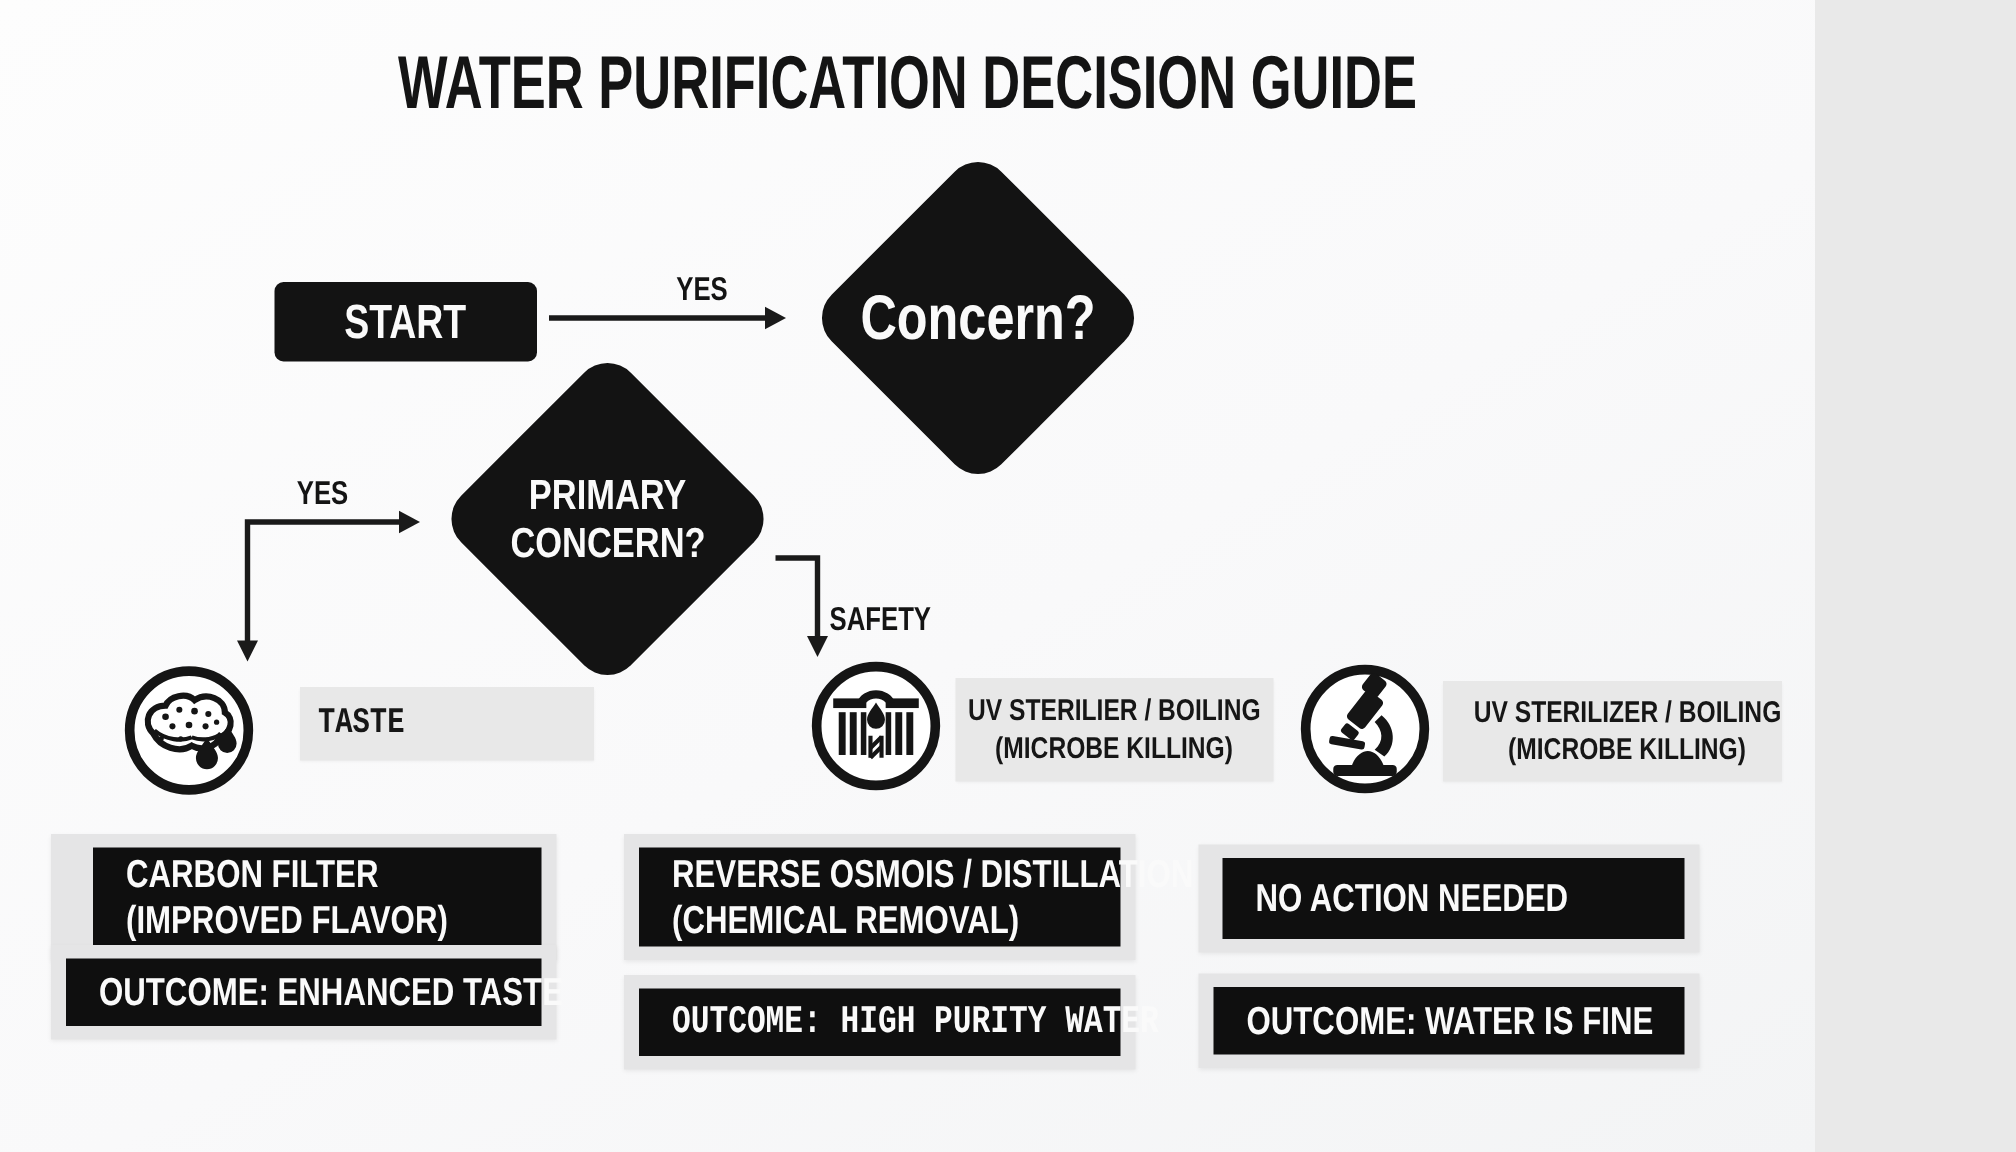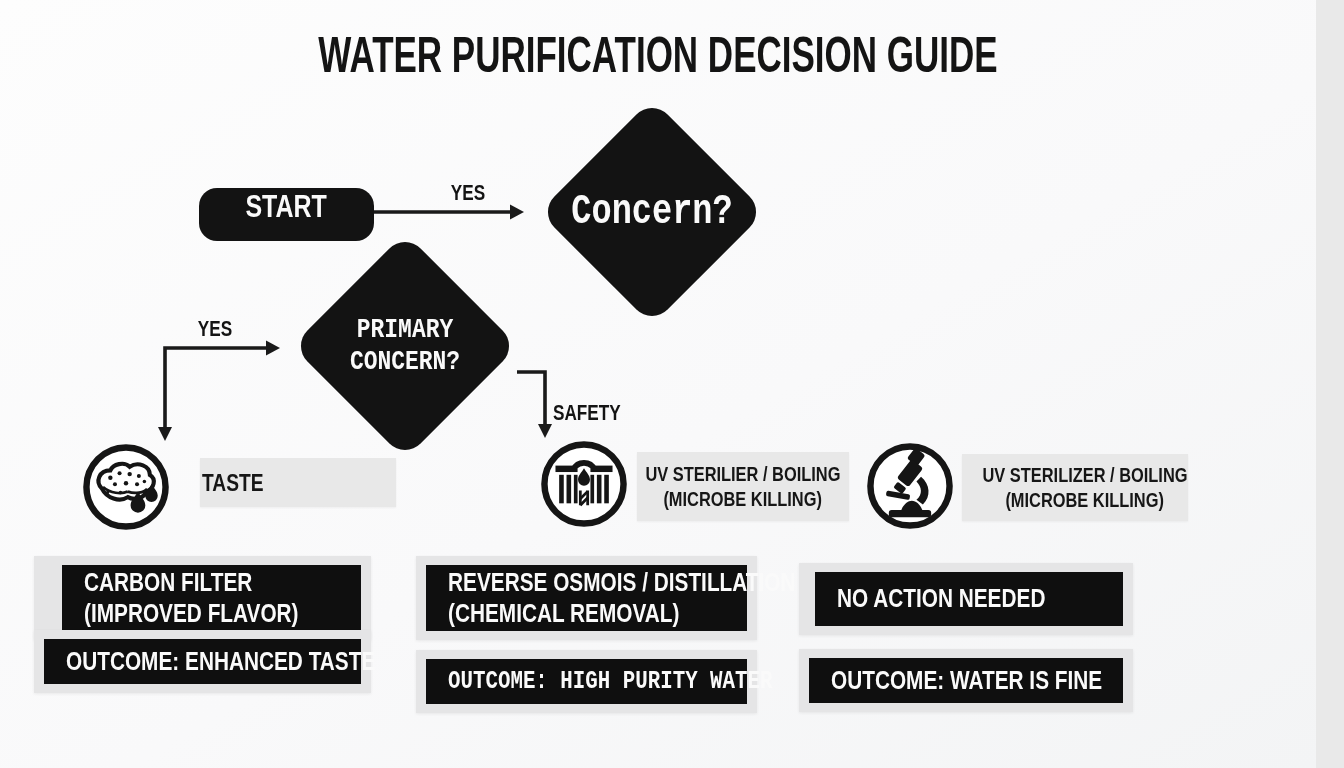--- a/index.html
+++ b/index.html
@@ -1,62 +1,62 @@
 <!DOCTYPE html>
 <html><head>
 <meta charset="utf-8">
 <style>
   * { margin:0; padding:0; box-sizing:border-box; }
   html,body { background:#e9e9e9; }
   .canvas {
-    position:relative; width:1316px; height:768px; overflow:hidden;
+    position:relative; width:1210px; height:768px; overflow:hidden;
     background:linear-gradient(150deg,#fdfdfd 0%,#f9f9fa 55%,#f3f4f5 100%);
     font-family:"Liberation Sans", sans-serif; color:#161616;
   }
   
   .title {
     position:absolute; left:0; top:26px; width:100%; text-align:center;
     font-size:50px; font-weight:700; letter-spacing:0;
     transform:scaleX(.70); color:#141414; white-space:nowrap;
   }
   
   .connectors { position:absolute; left:0; top:0; width:1344px; height:768px; }
   
   .start-node {
     position:absolute; left:183px; top:188px; width:175px; height:53px;
-    background:#131313; border-radius:18px;
-    display:flex; justify-content:center;margin-left:16px;
+    background:#131313; border-radius:6px;
+    display:flex; align-items:center; justify-content:center;
   }
   .start-node span { color:#fafafa; font-size:32px; font-weight:700; transform:scaleX(.78); white-space:nowrap; }
   
   .diamond { position:absolute; background:#131313; transform:rotate(45deg); }
   .d1 { left:572px; top:132px; width:160px; height:160px; border-radius:22px; }
   .d2 { left:325px; top:266px; width:160px; height:160px; border-radius:22px; }
   .diamond-label {
     position:absolute; display:flex; flex-direction:column;
-    justify-content:center; text-align:center;font-family:Liberation Mono, monospace;
+    align-items:center; justify-content:center; text-align:center;
   }
   .dl1 { left:542px; top:132px; width:220px; height:160px; }
   .dl1 span { color:#fafafa; font-size:42px; font-weight:700; transform:scaleX(.80); white-space:nowrap; }
   .dl2 { left:295px; top:266px; width:220px; height:160px; }
   .dl2 span { color:#fafafa; font-size:28px; font-weight:700; line-height:1.14; transform:scaleX(.82); white-space:nowrap; }
   
   .edge-label { position:absolute; font-size:22px; font-weight:700; color:#141414; white-space:nowrap; }
   .el-yes1 { left:428px; top:180px; width:80px; text-align:center; transform:scaleX(.78); }
   .el-yes2 { left:175px; top:316px; width:80px; text-align:center; transform:scaleX(.78); }
   .el-safety { left:553px; top:400px; transform:scaleX(.78); transform-origin:left center; }
   
   .icon-wrap { position:absolute; width:92px; height:92px; }
   .ic1 { left:80px;  top:441px; }
   .ic2 { left:538px; top:438px; }
   .ic3 { left:864px; top:440px; }
   .icon-wrap svg { width:100%; height:100%; display:block; }
   
   .cat-box { position:absolute; background:#e8e8e8; box-shadow:0 1px 2px rgba(0,0,0,.05); }
-  .cb1 { left:200px; top:458px; width:196px; height:49px; display:flex; align-items:center; padding-left:2px; }
+  .cb1 { left:200px; top:458px; width:196px; height:49px; display:flex; align-items:center; padding-left:12px;font-family:Liberation Mono, monospace; }
   .cb1 span { font-size:24px; font-weight:700; transform:scaleX(.80); transform-origin:left center; white-space:nowrap; }
   .cb2 { left:637px; top:452px; width:212px; height:69px; }
   .cb3 { left:962px; top:454px; width:226px; height:67px;padding-left:20px; }
   .cb-center { display:flex; flex-direction:column; align-items:center; justify-content:center; }
   .cb2 span, .cb3 span { font-size:20px; font-weight:700; line-height:1.22; transform:scaleX(.82); white-space:nowrap; }
   
   .frame { position:absolute; background:#e5e5e6; box-shadow:0 1px 3px rgba(0,0,0,.07); padding:9px 10px; }
   .frame .black {
     width:100%; height:100%; background:#0f0f0f;
     display:flex; flex-direction:column; justify-content:center; padding-left:22px;

